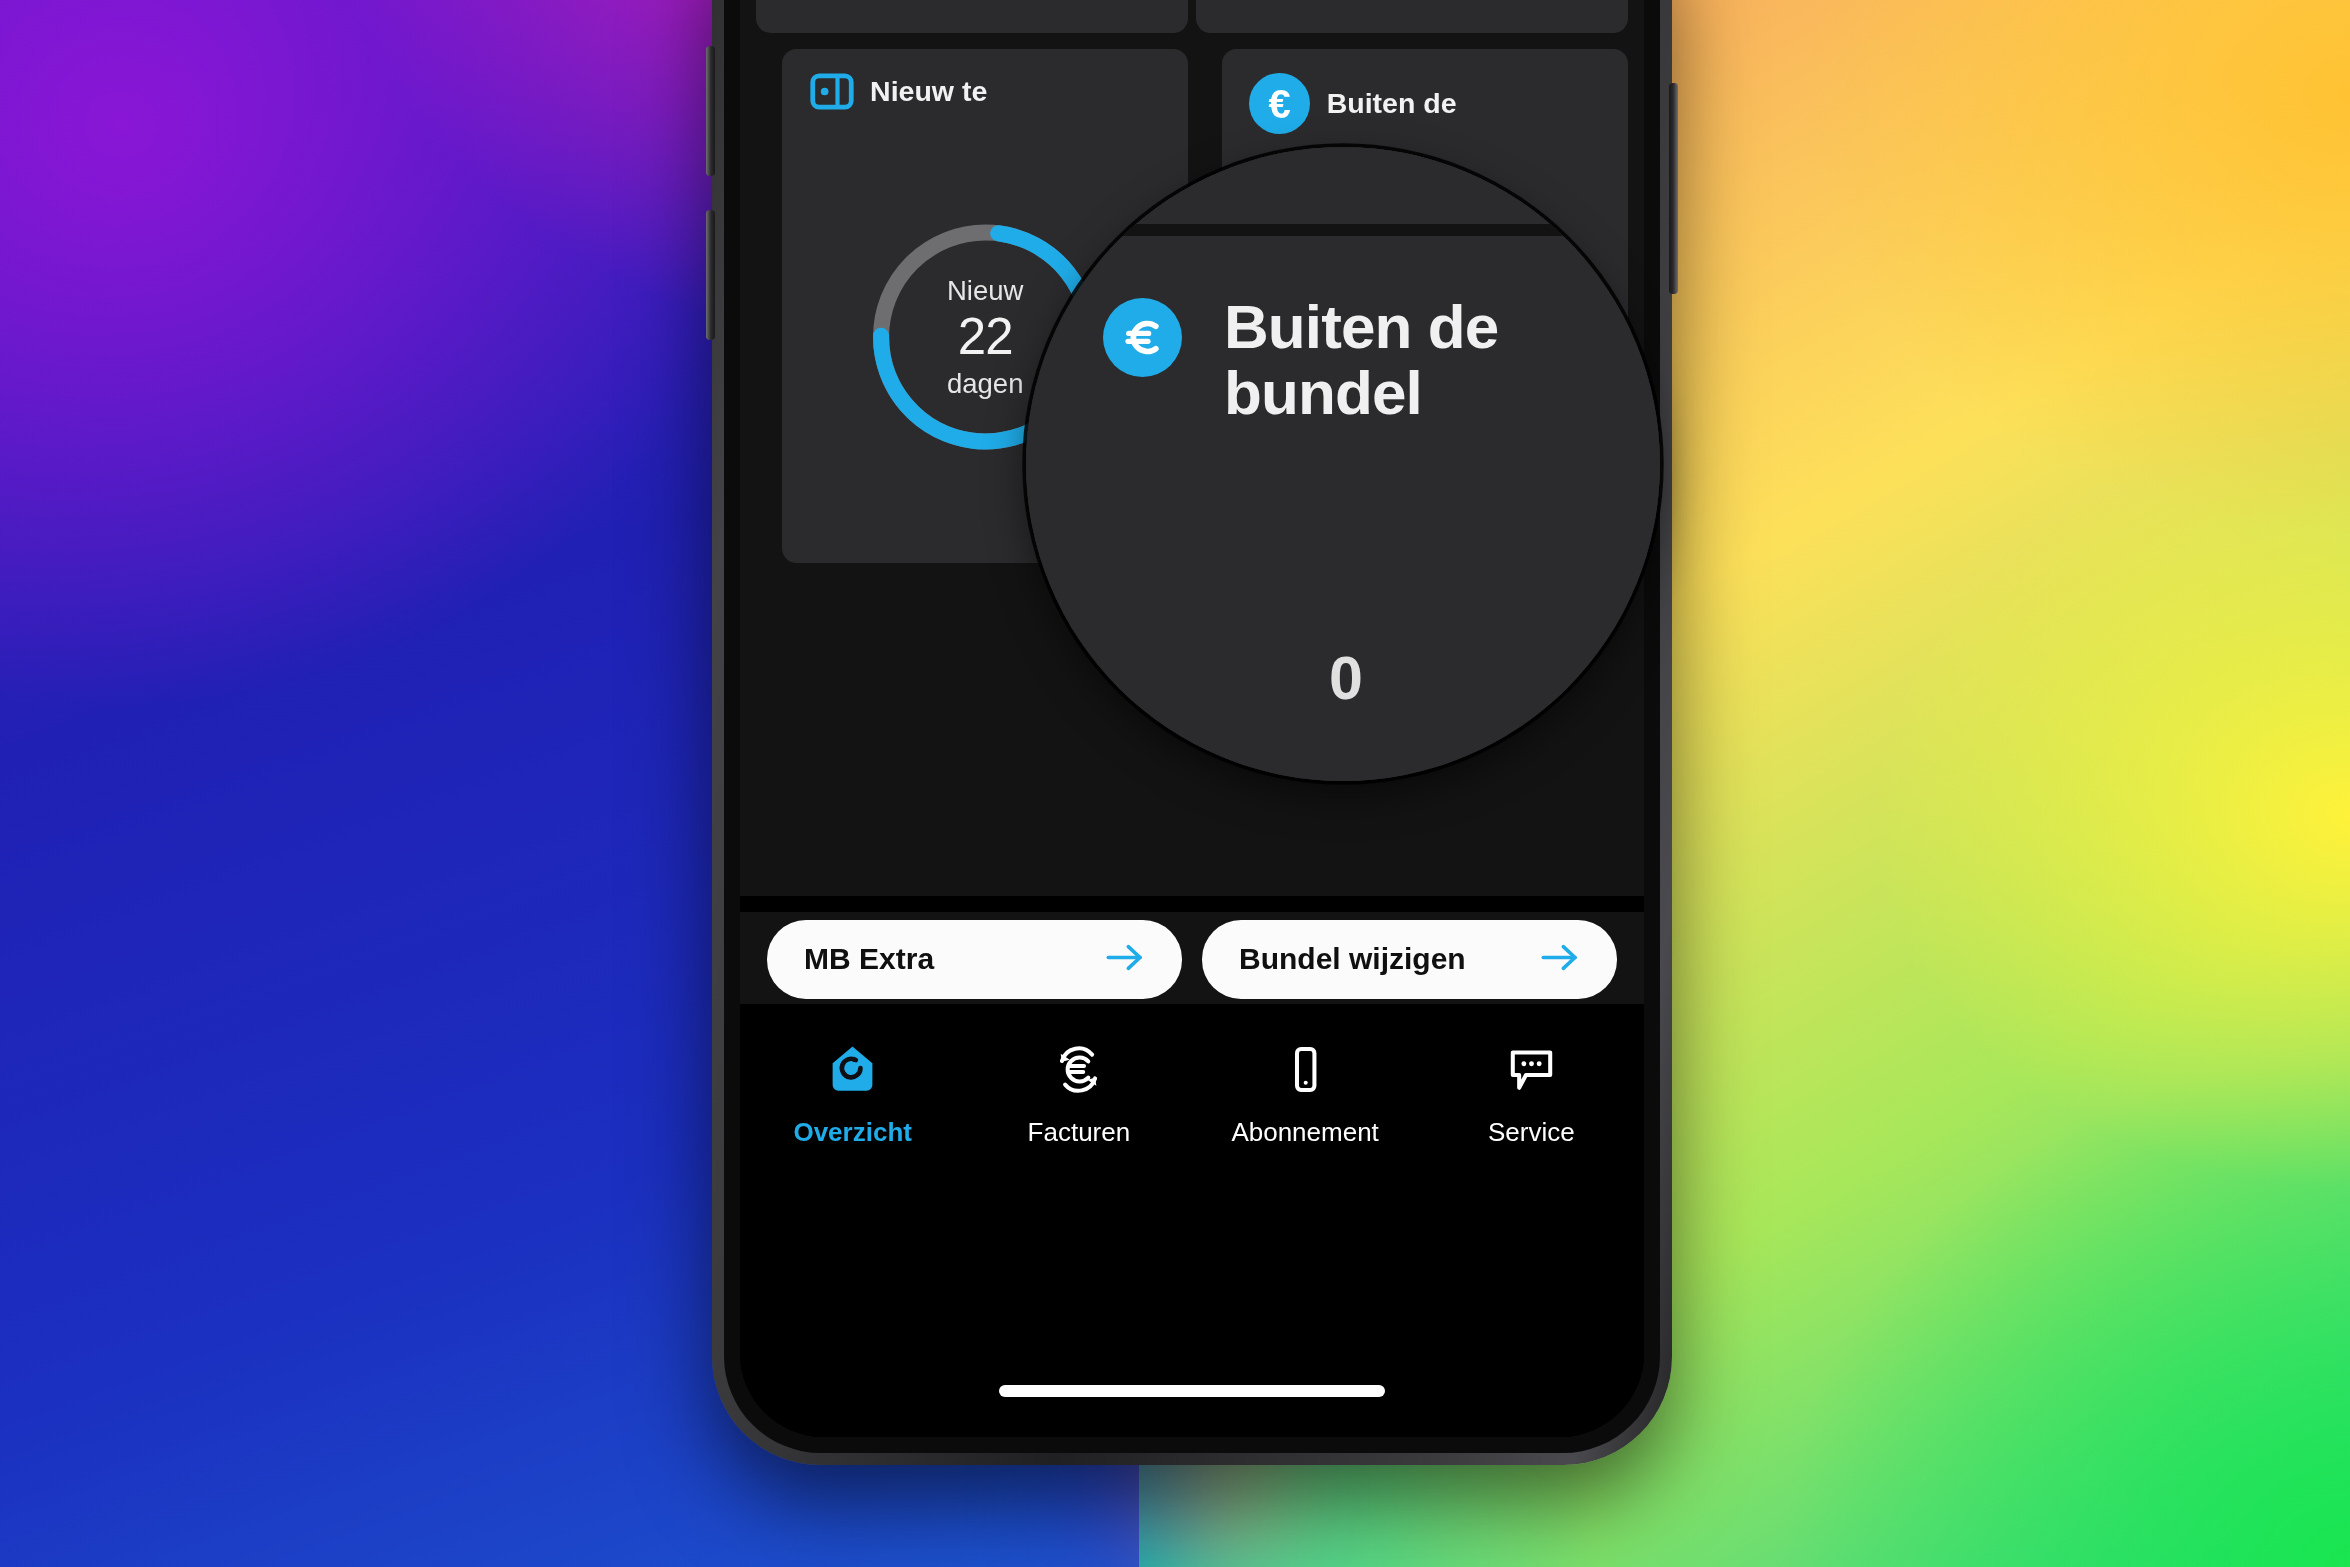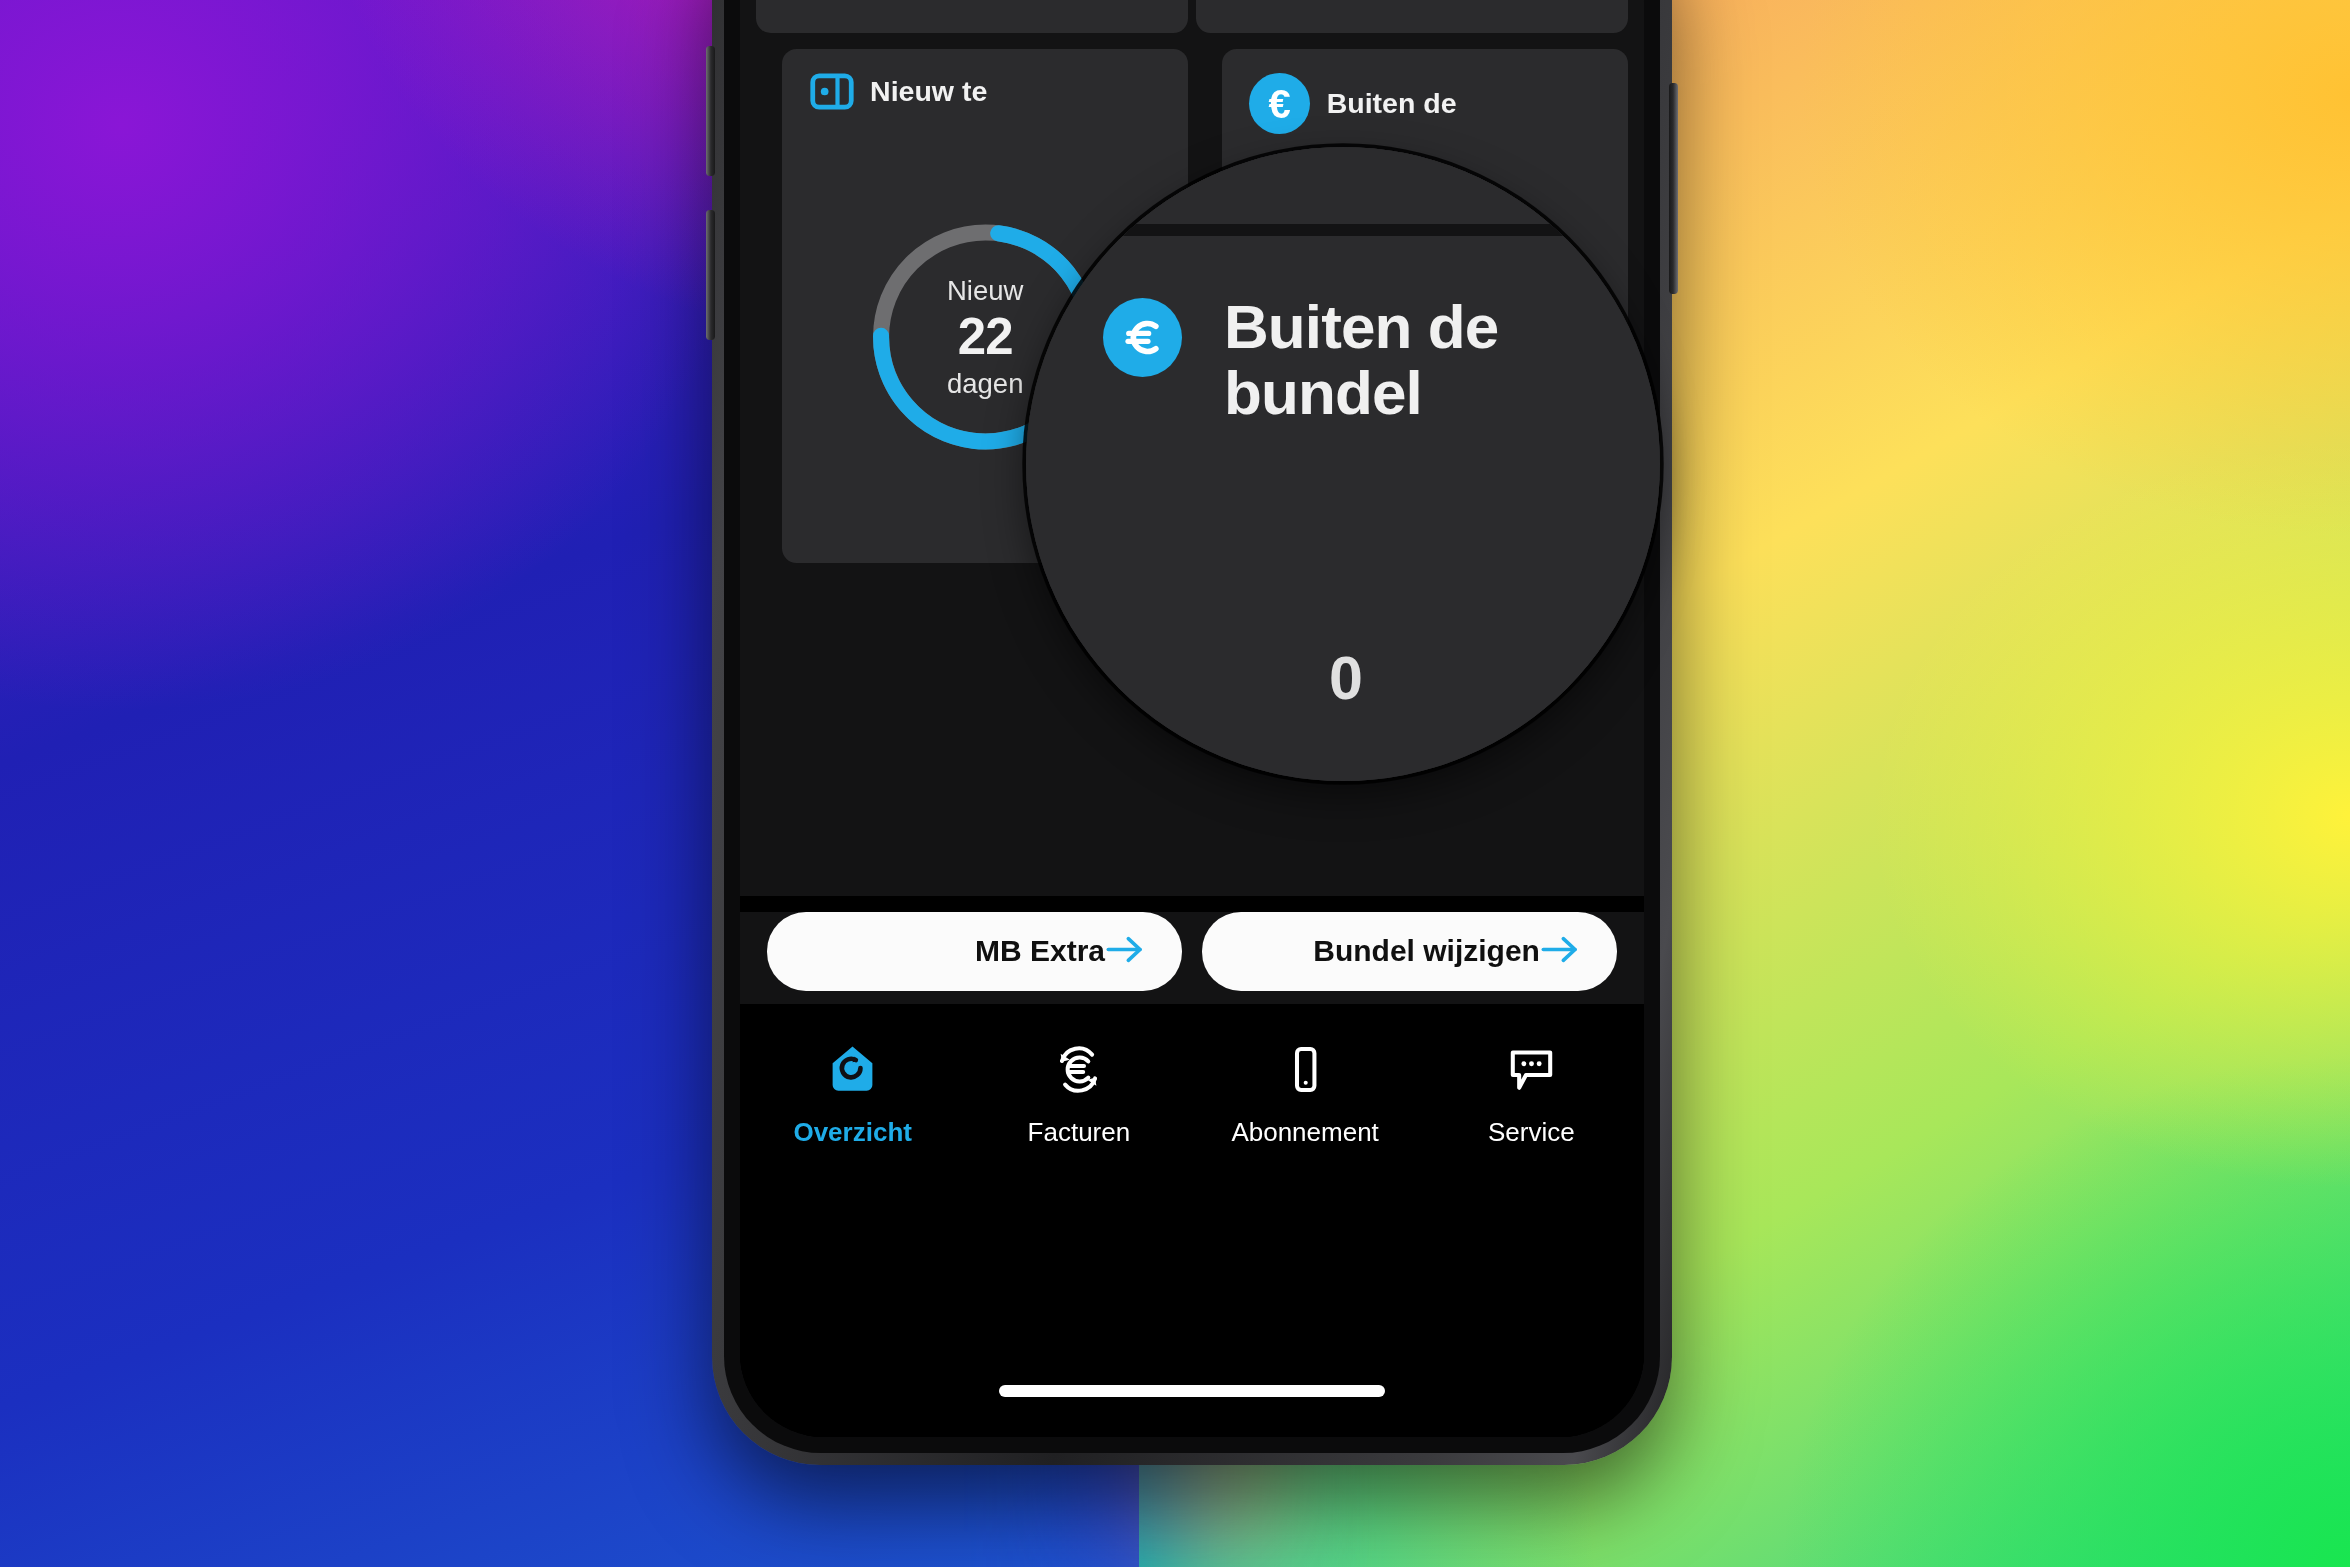--- a/index.html
+++ b/index.html
@@ -78,21 +78,21 @@
   .c2 { height:514px;margin-left:26px; }
 
   .gauge-wrap { position:absolute; left:0; right:0; top:50%; transform:translateY(-50%);
                 display:flex; justify-content:center; }
   .gauge { position:relative; width:241px; height:241px; }
   .gauge svg { position:absolute; inset:0; }
   .gauge .g-text {
     position:absolute; inset:0; display:flex; flex-direction:column;
     align-items:center; justify-content:center; text-align:center; line-height:1.18;
   }
-  .g-big   { font-size:51px; font-weight:700; letter-spacing:-0.9px; color:#f2f2f2; }
+  .g-big   { font-size:51px; font-weight:400; letter-spacing:-0.9px; color:#f2f2f2; }
   .g-sub   { font-size:27.5px; color:#e6e6e6; font-weight:400; }
   .g-top   { font-size:27.5px; color:#e6e6e6; font-weight:400; }
 
   .card-head {
     position:absolute; left:27.5px; top:24px; right:22px;
     display:flex; align-items:center; gap:16.5px;
   }
   .card-head .ht { font-size:28.5px; font-weight:700; color:#f2f2f2; white-space:nowrap; }
 
   .icon-sim { width:44px; height:37px; flex:none; }
@@ -102,22 +102,22 @@
     font-size:40px; font-weight:700; color:#fff; line-height:1;
   }
 
   
   #actions {
     position:absolute; left:0; right:0; top:994px; height:92px;
     display:flex; gap:20px; padding:0 27.5px; background:#131314;
   }
   .pill {
     flex:1; height:79px; background:#fbfbfb; border-radius:39px;
-    display:flex; align-items:center; justify-content:flex-end;
-    padding:0 37px; cursor:pointer;
+    display:flex; align-items:center; justify-content:space-between;
+    padding:0 37px; cursor:pointer;margin-top:8px;
   }
   .pill .plabel { font-size:30px; font-weight:700; color:#101010; }
   .pill .parrow { color:#1FACE8; }
 
   
   #navbar {
     position:absolute; left:0; right:0; top:1102px; bottom:0;
     background:#000; display:flex; align-items:flex-start; padding-top:20px;
   }
   .nav-item { flex:1; display:flex; flex-direction:column; align-items:center; gap:18px; cursor:pointer; }

